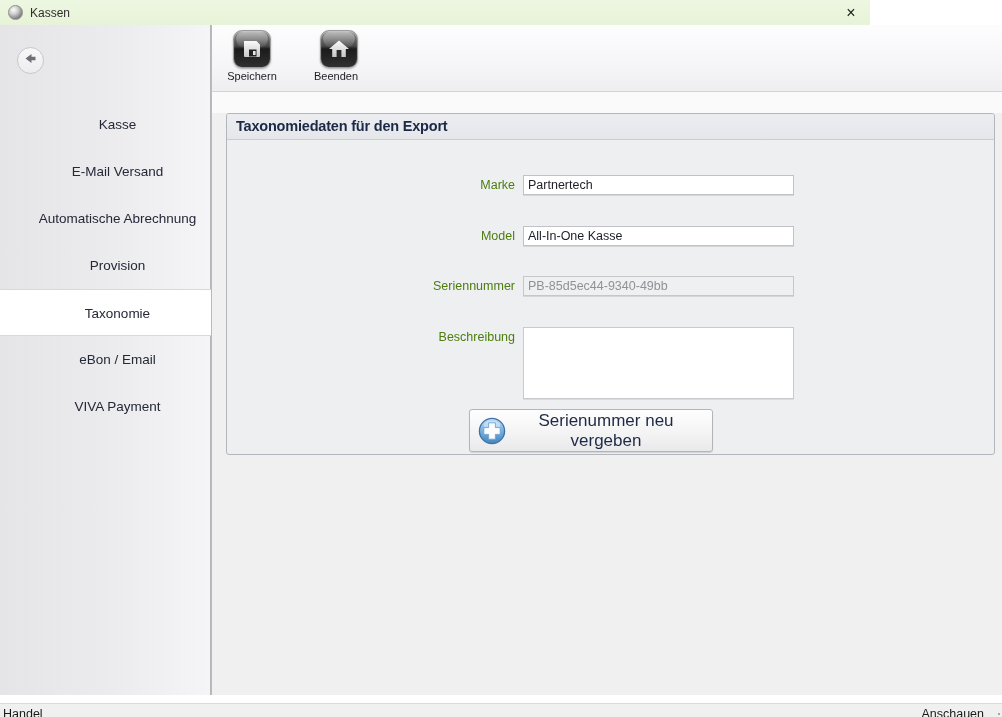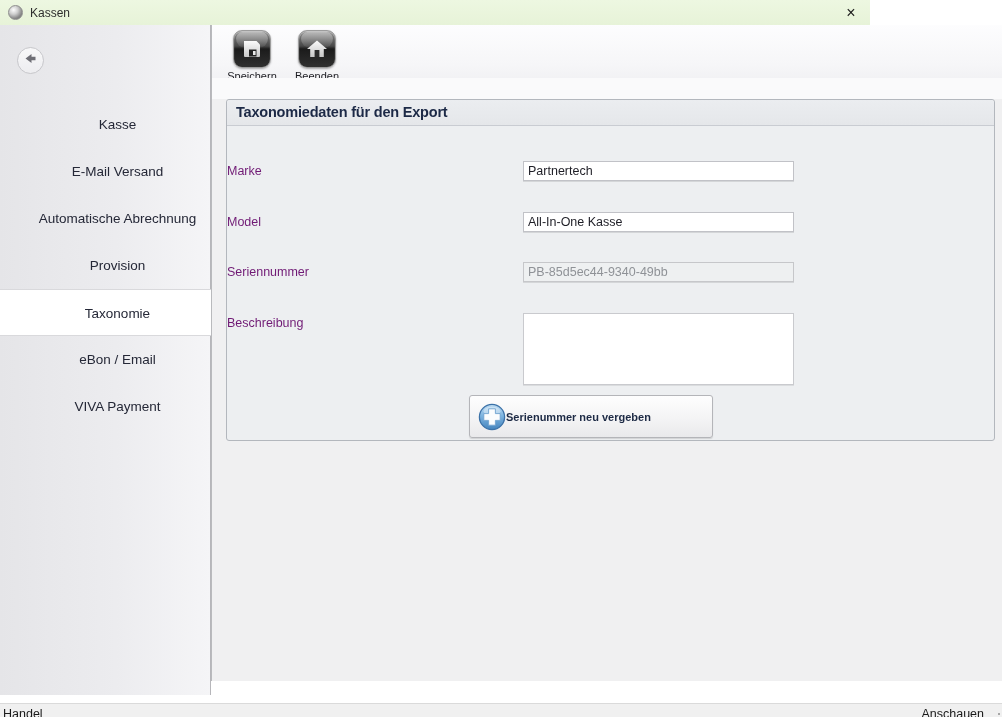--- a/index.html
+++ b/index.html
@@ -39,48 +39,48 @@
   .tb-btn .tb-label { font-size:11px; color:#1c1c22; margin-top:2px; }
   .icon-tile { position:relative; width:38px; height:38px; border-radius:9px;
     background:linear-gradient(180deg,#8a8a8a 0%,#474747 42%,#1b1b1b 50%,#303030 100%);
     border:1px solid #9c9c9c; box-shadow:inset 0 1px 1px rgba(255,255,255,.55), 0 1px 2px rgba(0,0,0,.3);
     display:flex; align-items:center; justify-content:center; }
   .icon-tile::after { content:""; position:absolute; left:2px; right:2px; top:1px; height:16px;
     border-radius:7px 7px 10px 10px;
     background:linear-gradient(180deg,rgba(255,255,255,.42),rgba(255,255,255,.04)); }
 
   
-  .main { position:absolute; left:211px; top:78px; width:791px; height:603px;
+  .main { position:absolute; left:211px; top:92px; width:791px; height:603px;
     background:#f0f0f1; border-left:1px solid #b9babd; }
   .main .top-band { position:absolute; left:0; top:0; width:791px; height:21px; background:#fafafb; }
 
   .groupbox { position:absolute; left:14px; top:21px; width:769px; height:342px;
     background:#edeff1; border:1px solid #b3b7bd; border-radius:3px; }
   .group-header { height:26px; line-height:25px; background:linear-gradient(180deg,#ebedf0,#e5e7ea);
     border-bottom:1px solid #c9ccd2; border-radius:3px 3px 0 0; padding-left:9px;
     font-size:14.5px; font-weight:700; letter-spacing:-.2px; color:#1c2946; }
 
-  .fld-label { position:absolute; left:0; width:288px; text-align:left; font-size:12.5px;
-    color:#701a75; line-height:20px; }
+  .fld-label { position:absolute; left:0; width:288px; text-align:right; font-size:12.5px;
+    color:#4d7c0f; line-height:20px; }
   .fld-input { position:absolute; left:296px; width:271px; height:20px;
     border:1px solid #c1c2c7; box-shadow:0 1px 0 rgba(0,0,0,.10); background:#ffffff;
     font-family:"Liberation Sans", sans-serif; font-size:12.5px; color:#1e1e26; padding:0 4px; outline:none; }
   .fld-input:disabled { background:#eef0f1; color:#8f9297; border-color:#c6c7ca; }
   .fld-textarea { position:absolute; left:296px; width:271px; height:72px;
     border:1px solid #c9cace; box-shadow:0 1px 0 rgba(0,0,0,.08); background:#ffffff;
     font-family:"Liberation Sans", sans-serif; font-size:12.5px; color:#1e1e26; padding:2px 4px;
     resize:none; outline:none; }
 
   .action-btn { position:absolute; left:242px; top:295px; width:244px; height:43px;
     border:1px solid #b4b5b9; border-radius:3px;
     background:linear-gradient(180deg,#fefefe 0%,#f4f4f5 55%,#e9e9eb 100%);
     box-shadow:0 1px 1px rgba(0,0,0,.12); cursor:pointer;
     display:flex; align-items:center; }
   .action-btn .plus-wrap { margin-left:8px; width:28px; height:28px; flex:0 0 auto; }
-  .action-btn .act-label { flex:1; font-size:11px; color:#1d2a45; padding-right:6px;font-weight:bold; }
+  .action-btn .act-label { flex:1; text-align:center; font-size:17px; color:#1d2a45; padding-right:6px; }
 
   
   .statusbar { position:absolute; left:0; top:695px; width:1002px; height:22px;
     background:#f0f0f0; border-top:1px solid #dadada; font-size:12.5px; color:#1a1a1a;margin-top:8px; }
   .status-left { position:absolute; left:3px; top:0; line-height:21px; }
   .status-right { position:absolute; right:18px; top:0; line-height:21px; }
   .grip { position:absolute; right:1px; bottom:1px; width:13px; height:13px; cursor:nwse-resize; }
 </style>
 </head>
 <body>
@@ -124,21 +124,21 @@
                 <stop offset="1" stop-color="#c9c9c9"></stop>
             </linearGradient>
           </defs>
           <path d="M4 4 h12.5 L20 7.5 V19 a1 1 0 0 1 -1 1 H5 a1 1 0 0 1 -1 -1 Z" fill="url(#flp)"></path>
           <rect x="9" y="12.5" width="7.5" height="7" fill="#232323"></rect>
           <rect x="13" y="14" width="2.6" height="4" fill="#e9e9e9"></rect>
         </svg>
       </div>
       <div class="tb-label">Speichern</div>
     </div>
-    <div class="tb-btn" style="left:72px;">
+    <div class="tb-btn" style="left:80px;align-items:flex-end;">
       <div class="icon-tile">
         <svg width="26" height="24" viewBox="0 0 26 24" style="position:relative;z-index:1;">
           <defs>
             <linearGradient id="hme" x1="0" y1="0" x2="0" y2="1">
               <stop offset="0" stop-color="#fbfbfb"></stop>
                 <stop offset="1" stop-color="#c6c6c6"></stop>
             </linearGradient>
           </defs>
           <path d="M13 3.5 L23 12 H19.8 V20 H6.2 V12 H3 Z" fill="url(#hme)"></path>
           <rect x="10.6" y="13" width="4.8" height="7" fill="#2a2a2a"></rect>

